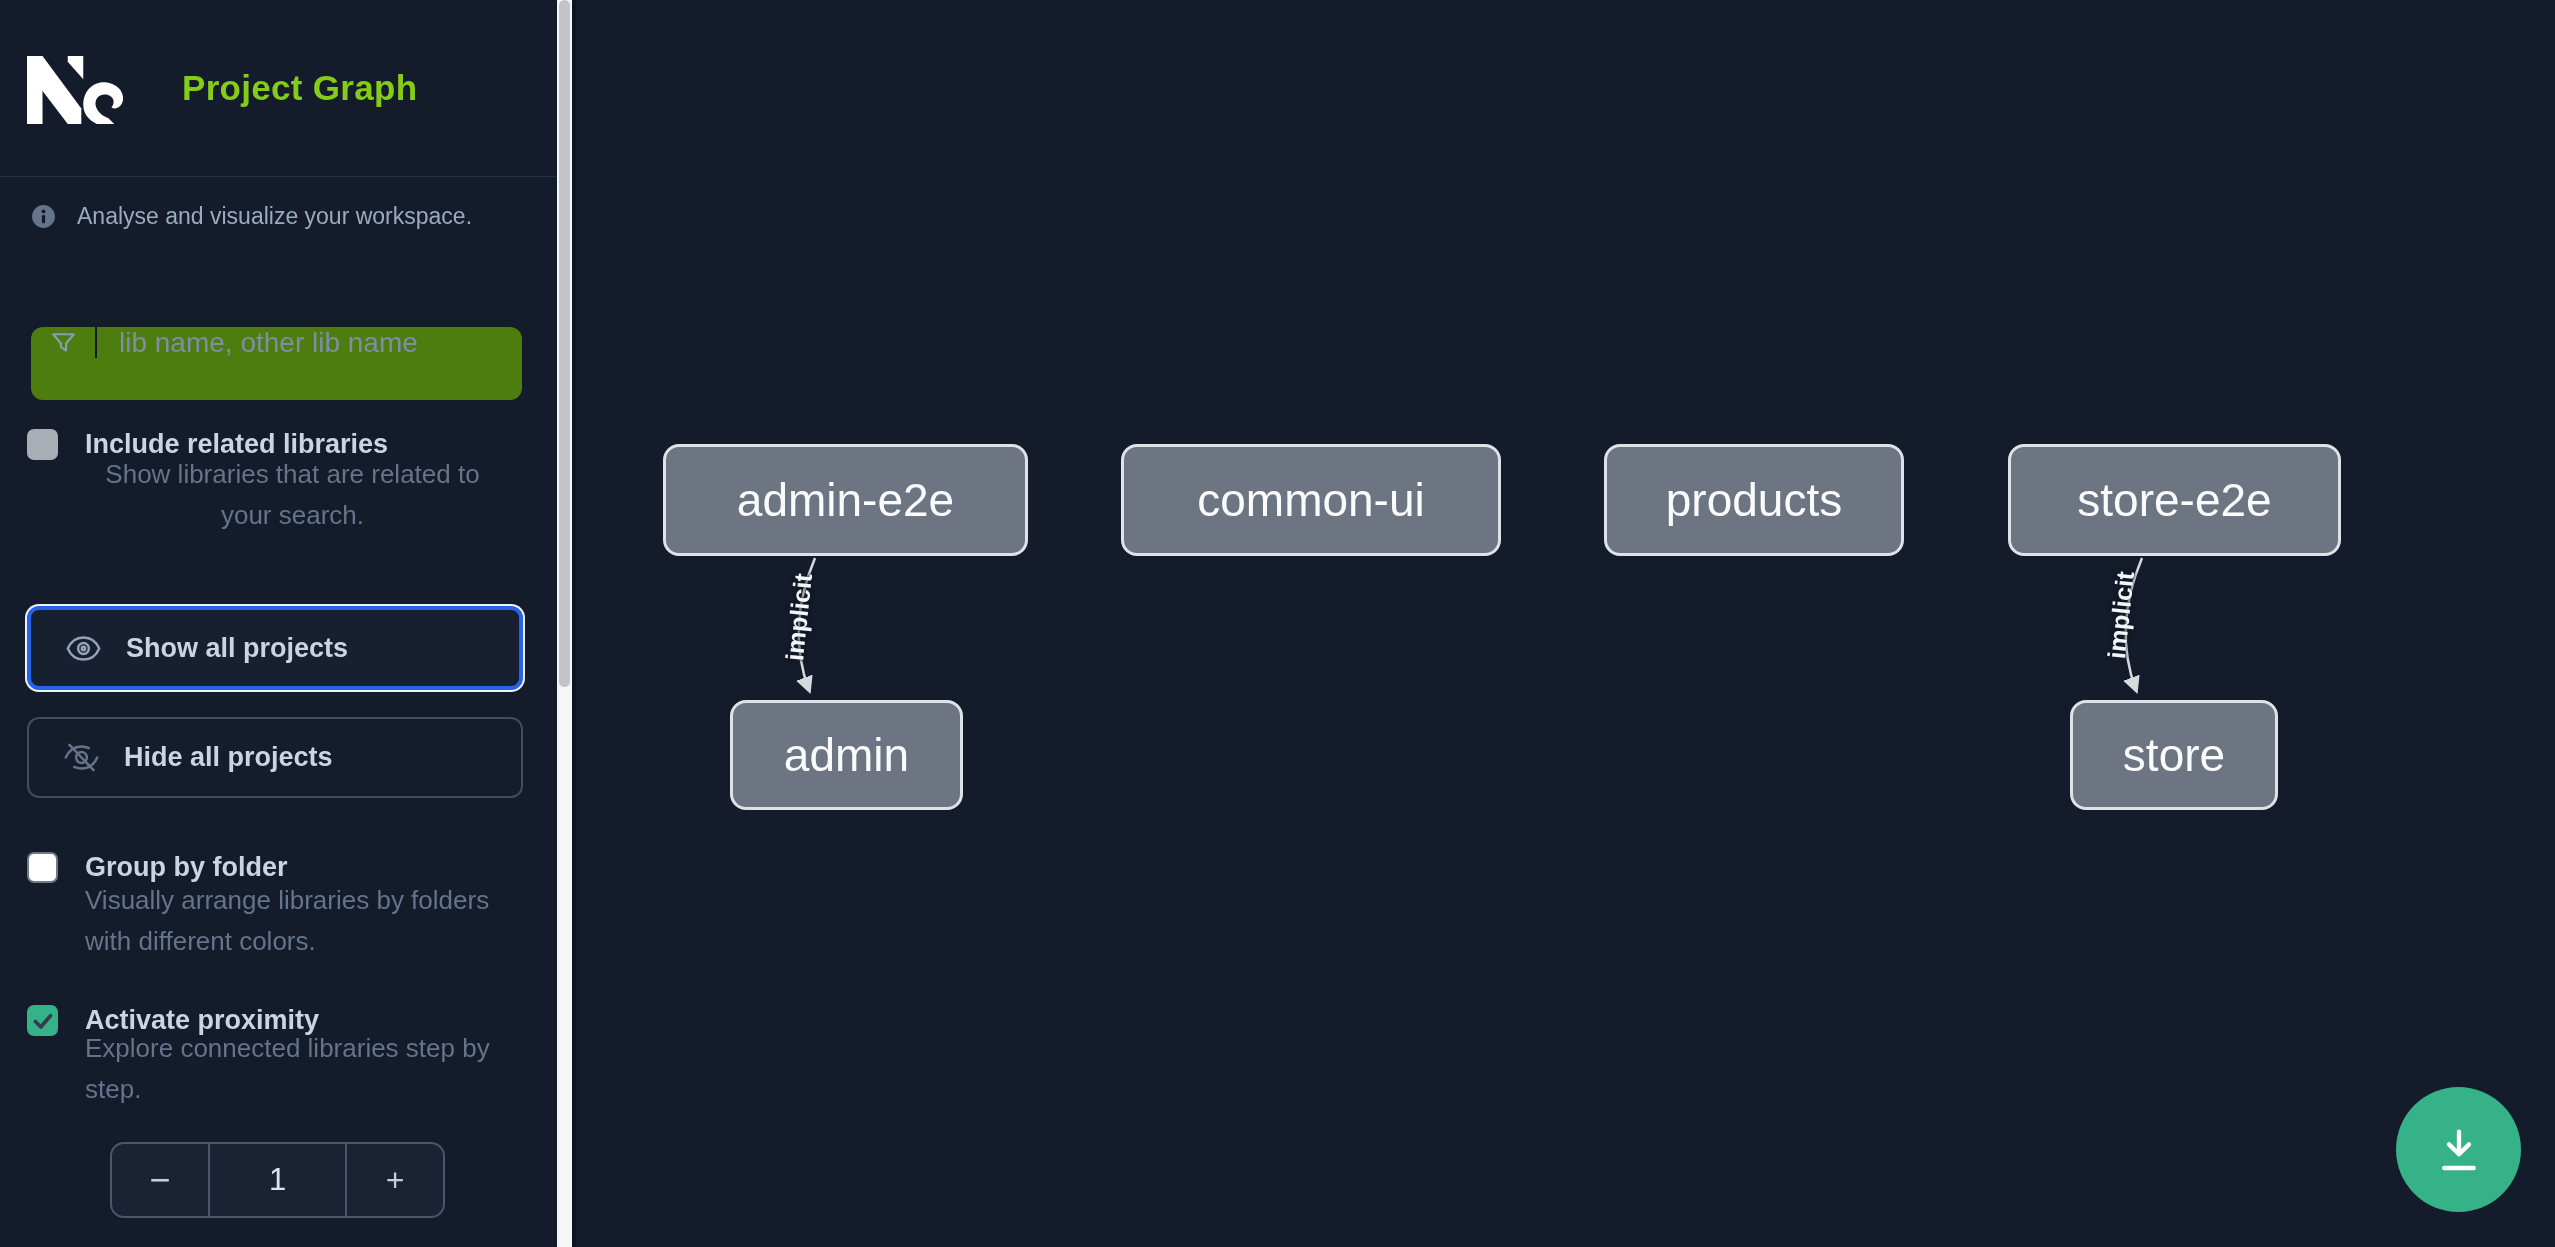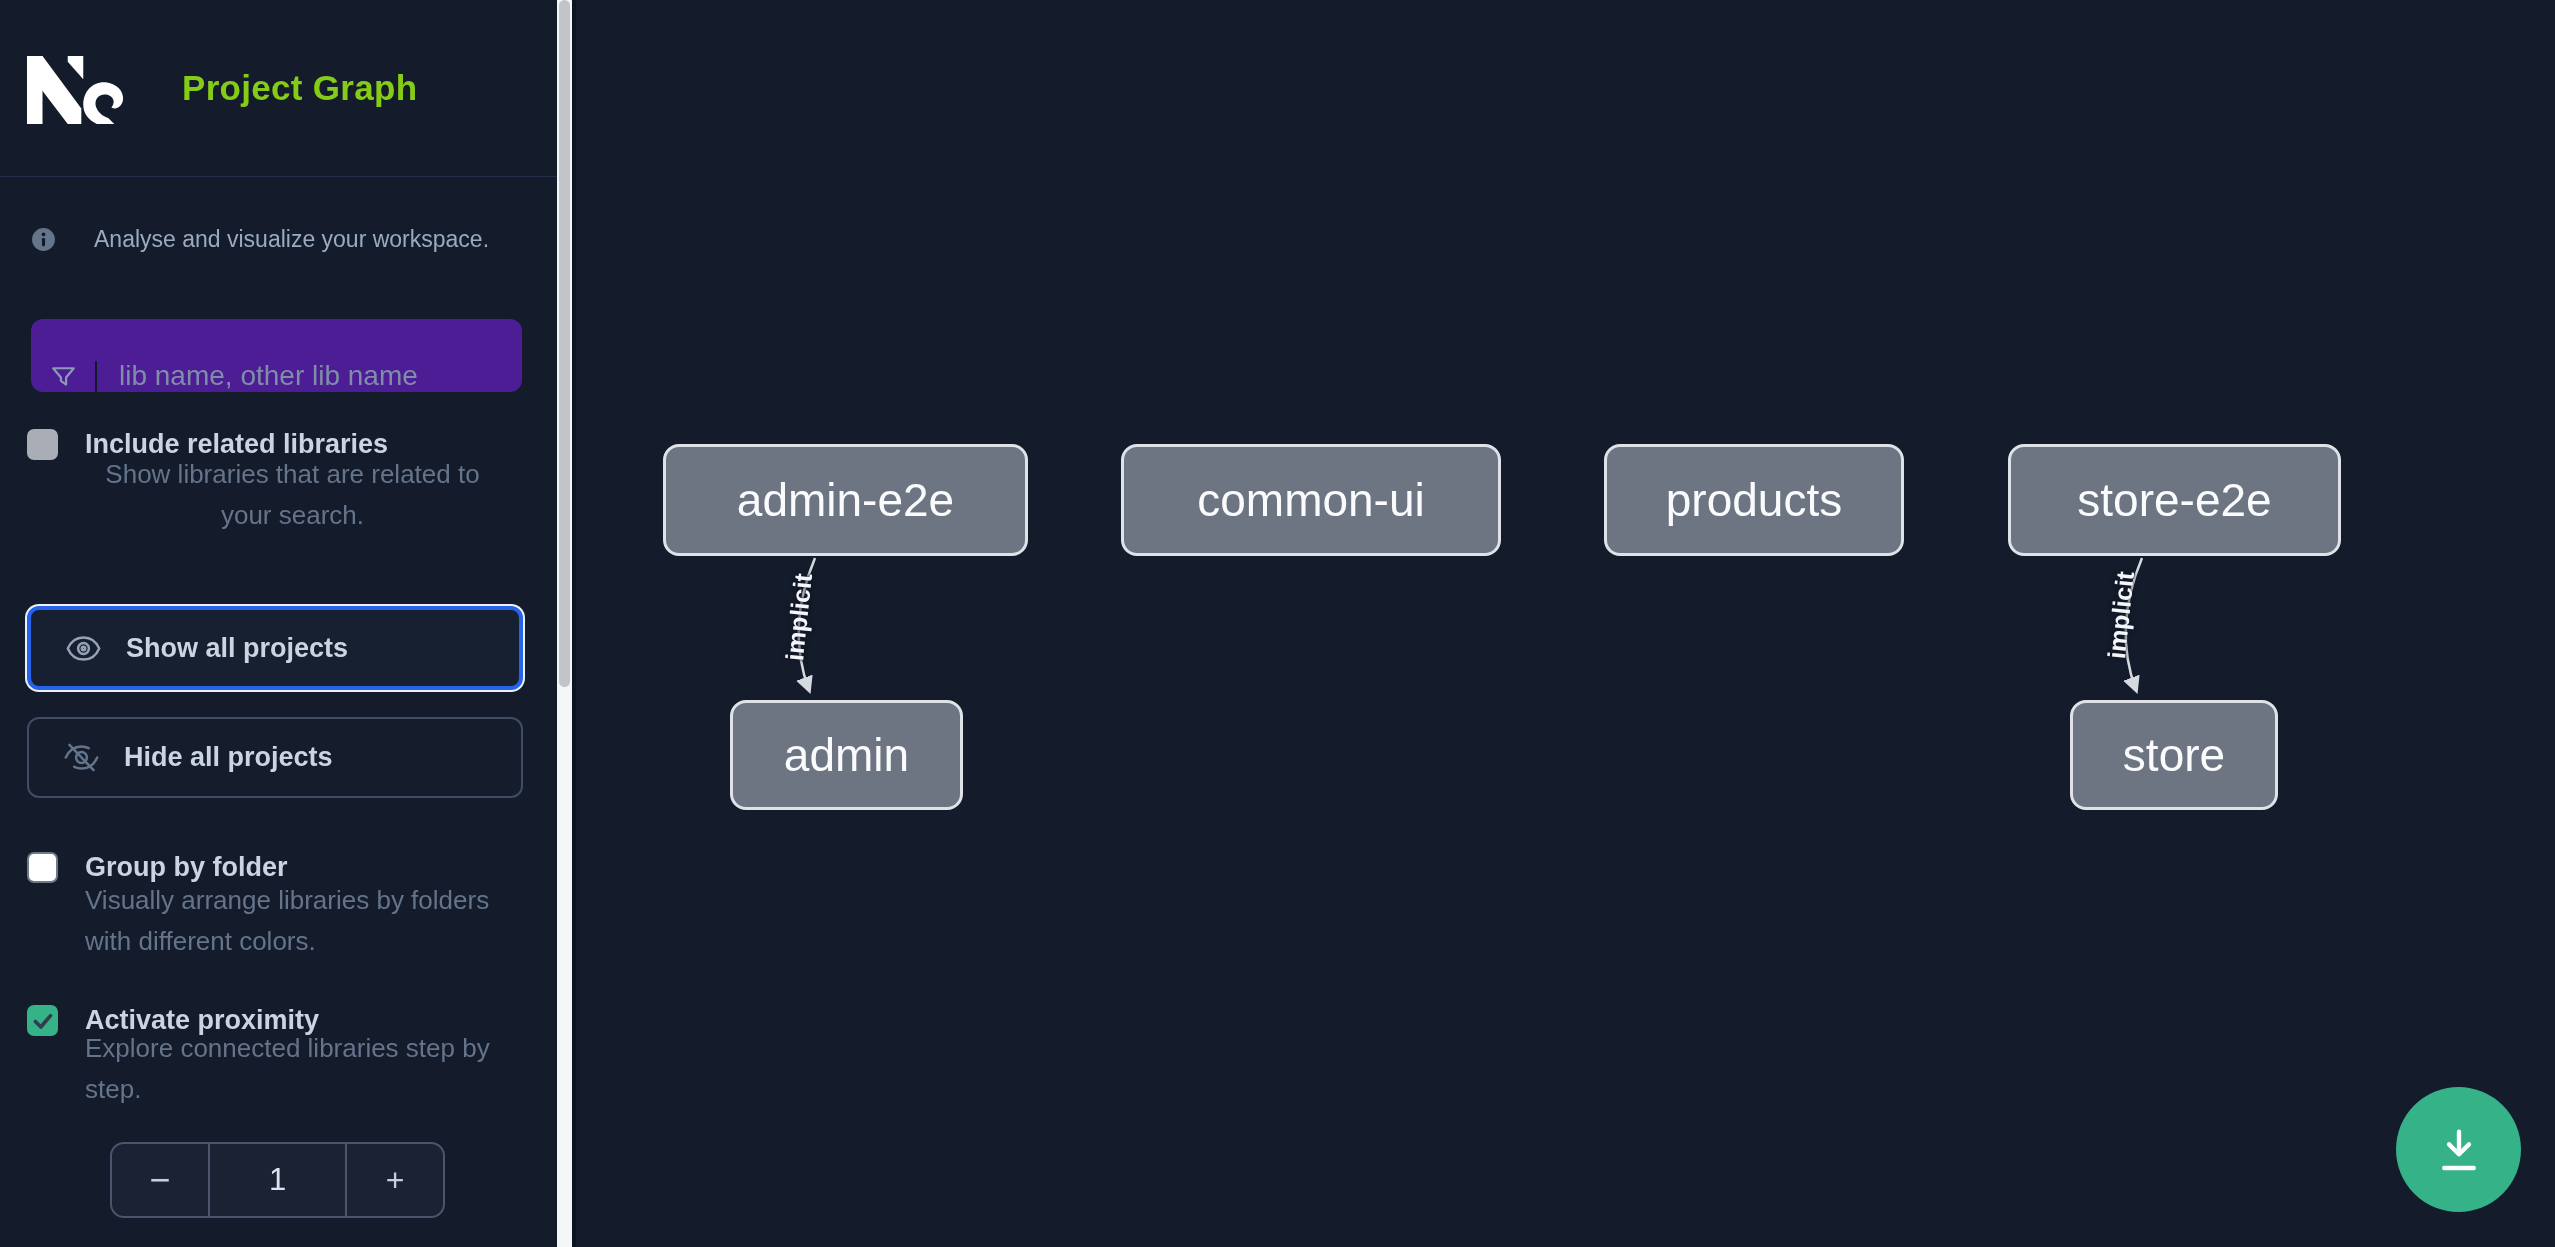--- a/index.html
+++ b/index.html
@@ -13,25 +13,25 @@
 
   
   .sidebar{position:absolute;left:0;top:0;width:557px;height:1247px;background:#141b2b;}
   .sb-header{position:absolute;left:0;top:0;width:557px;height:176px;border-bottom:1px solid #243049;}
   .nx-logo{position:absolute;left:27px;top:56px;}
   .app-title{position:absolute;left:182px;top:68px;margin:0;font-size:35px;font-weight:600;color:#84cc16;letter-spacing:.3px;}
   .theme-btn{position:absolute;left:464px;top:64px;width:48px;height:48px;background:transparent;border:none;cursor:pointer;padding:0;}
   .moon{width:33px;height:33px;border-radius:50%;background:#35b287;position:relative;overflow:hidden;margin:0 auto;}
   .moon::after{content:"";position:absolute;width:31px;height:31px;border-radius:50%;background:#141b2b;left:11px;top:-10px;}
 
-  .tagline-row{position:absolute;left:31px;top:203px;display:flex;align-items:center;gap:38px;margin-top:23px;}
+  .tagline-row{position:absolute;left:31px;top:203px;display:flex;align-items:center;gap:21px;}
   .tagline-row svg{flex:0 0 auto;}
   .tagline{font-size:23px;font-weight:500;color:#9aabc0;}
 
-  .search-box{position:absolute;left:31px;top:319px;width:491px;height:73px;background:#4c1d95;border-radius:12px;display:flex;align-items:flex-end;overflow:hidden;}
+  .search-box{position:absolute;left:31px;top:327px;width:491px;height:73px;background:#4d7c0f;border-radius:12px;display:flex;align-items:flex-start;overflow:hidden;}
   .search-icon-cell{flex:0 0 64px;display:flex;align-items:center;justify-content:center;border-right:2px solid #121928;}
   .search-input{flex:1;background:transparent;border:none;outline:none;padding:0 10px 0 22px;font-size:28px;color:#e2e8f0;font-family:"Liberation Sans",sans-serif;}
   .search-input::placeholder{color:#7f8ea6;opacity:1;}
 
   .option-row{position:absolute;left:27px;display:flex;align-items:center;gap:27px;}
   .checkbox{width:31px;height:31px;border-radius:7px;flex:0 0 auto;display:flex;align-items:center;justify-content:center;box-sizing:border-box;cursor:pointer;}
   .cb-silver{background:#a9aeb6;}
   .cb-white{background:#ffffff;border:2px solid #6f7987;}
   .cb-green{background:#35b287;}
   .opt-label{font-size:27px;font-weight:600;color:#cbd5e1;}

